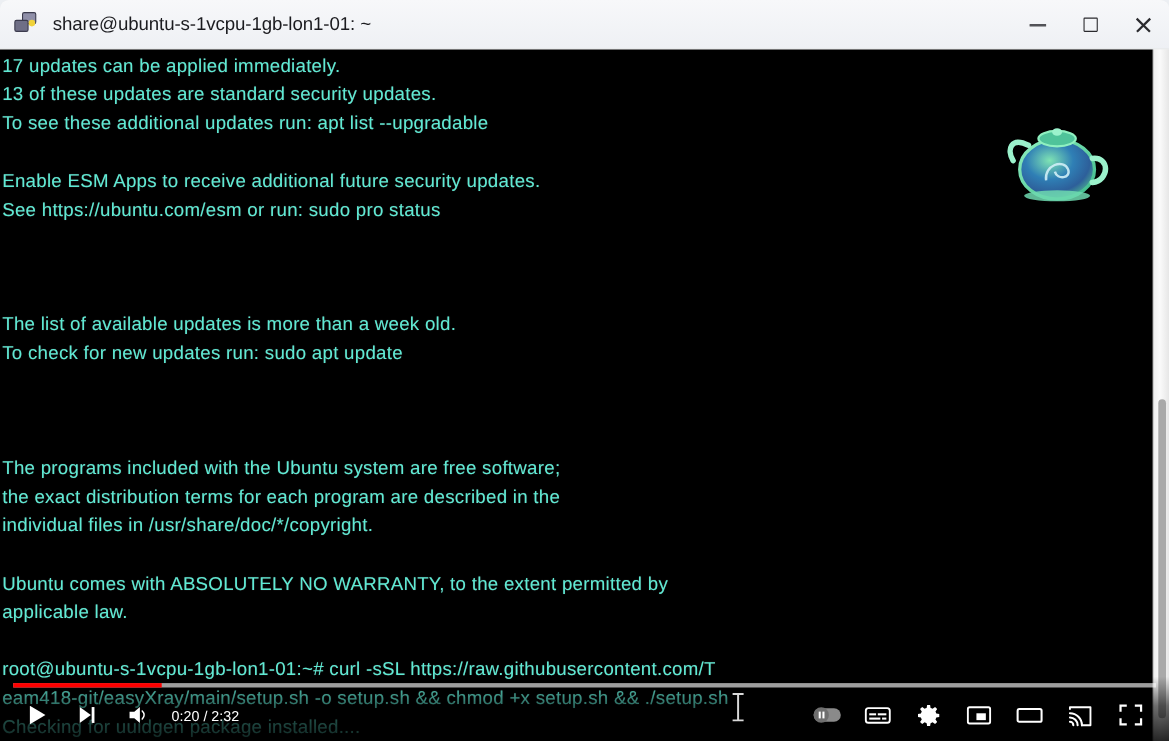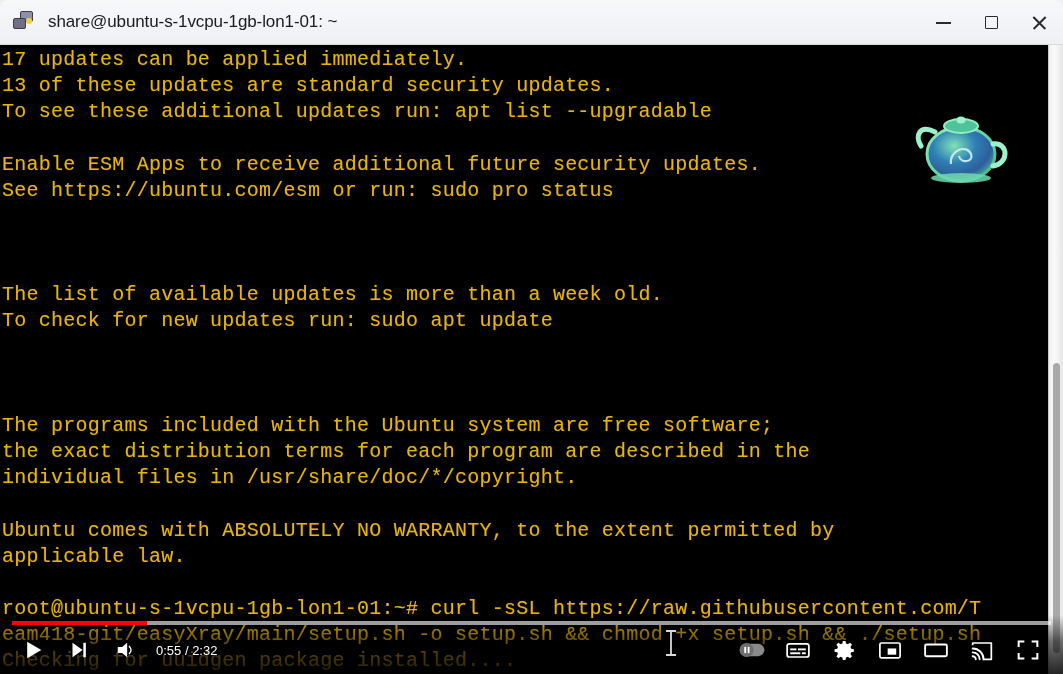--- a/index.html
+++ b/index.html
@@ -119,24 +119,24 @@
     height: 629px;
     background: #000000;
     overflow: hidden;
   }
 
   .term-lines {
     position: absolute;
     left: 2px;
     top: 2px;
     width: 1046px;
-    font-family: Liberation Mono, monospace;
-    font-size: 20px;
+    font-family: Liberation Sans, sans-serif;
+    font-size: 17px;
     line-height: 26.15px;
-    color: #eab308;
+    color: #5eead4;
     white-space: pre;
     letter-spacing: 0.24px;
     text-shadow: 0 0 1px rgba(200,200,200,0.35);
   }
   .term-lines .ln { height: 26.15px; }
 
   
   .teapot {
     position: absolute;
     left: 905px; top: 57px;
@@ -315,21 +315,21 @@
               <path d="M9 8 L23 18 L9 28 Z" fill="#ffffff"></path>
               <rect x="24" y="8" width="3.5" height="20" fill="#ffffff"></rect>
             </svg>
           </div>
           <div class="yt-btn">
             <svg width="26" height="26" viewBox="0 0 36 36">
               <path d="M8 14 L14 14 L21 8 L21 28 L14 22 L8 22 Z" fill="#ffffff"></path>
               <path d="M24 13 C27 16, 27 20, 24 23" fill="none" stroke="#ffffff" stroke-width="2" stroke-linecap="round"></path>
             </svg>
           </div>
-          <div class="yt-time">0:55 / 2:32</div>
+          <div class="yt-time">0:20 / 2:32</div>
         </div>
 
         <div class="yt-right">
           <div class="yt-btn">
             <svg width="34" height="34" viewBox="0 0 44 44">
               <rect x="6" y="14" width="32" height="16" rx="8" fill="#8a8a8a"></rect>
               <circle cx="15" cy="22" r="9" fill="#6e6e6e"></circle>
               <rect x="12" y="18" width="2.4" height="8" fill="#ffffff"></rect>
               <rect x="16.4" y="18" width="2.4" height="8" fill="#ffffff"></rect>
             </svg>

